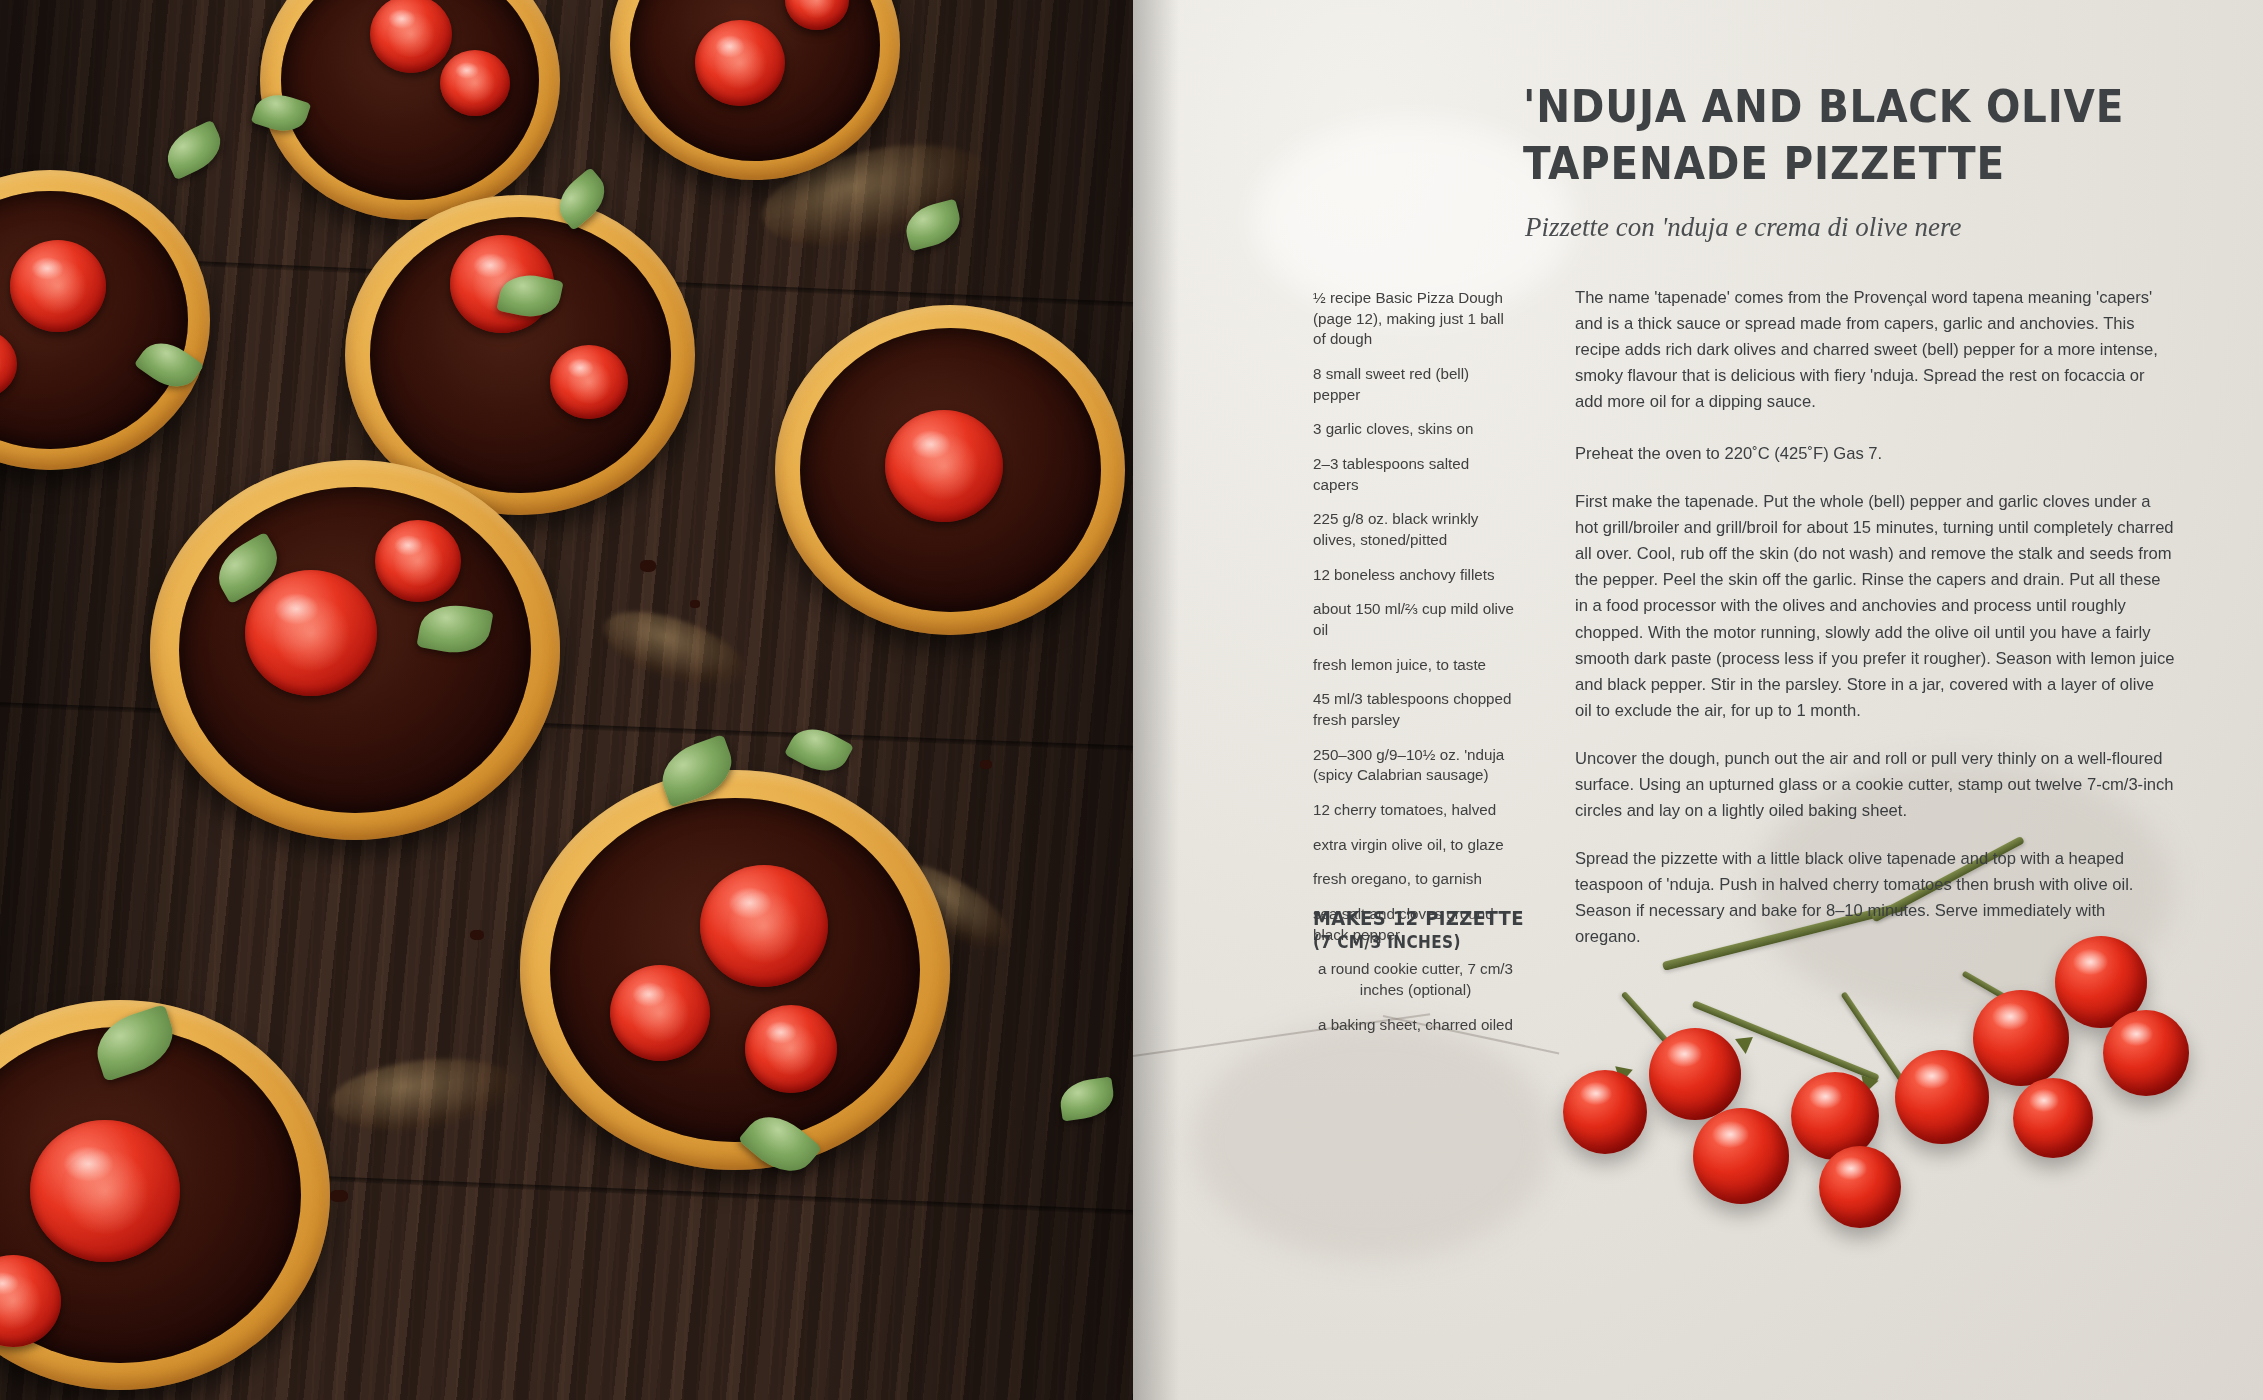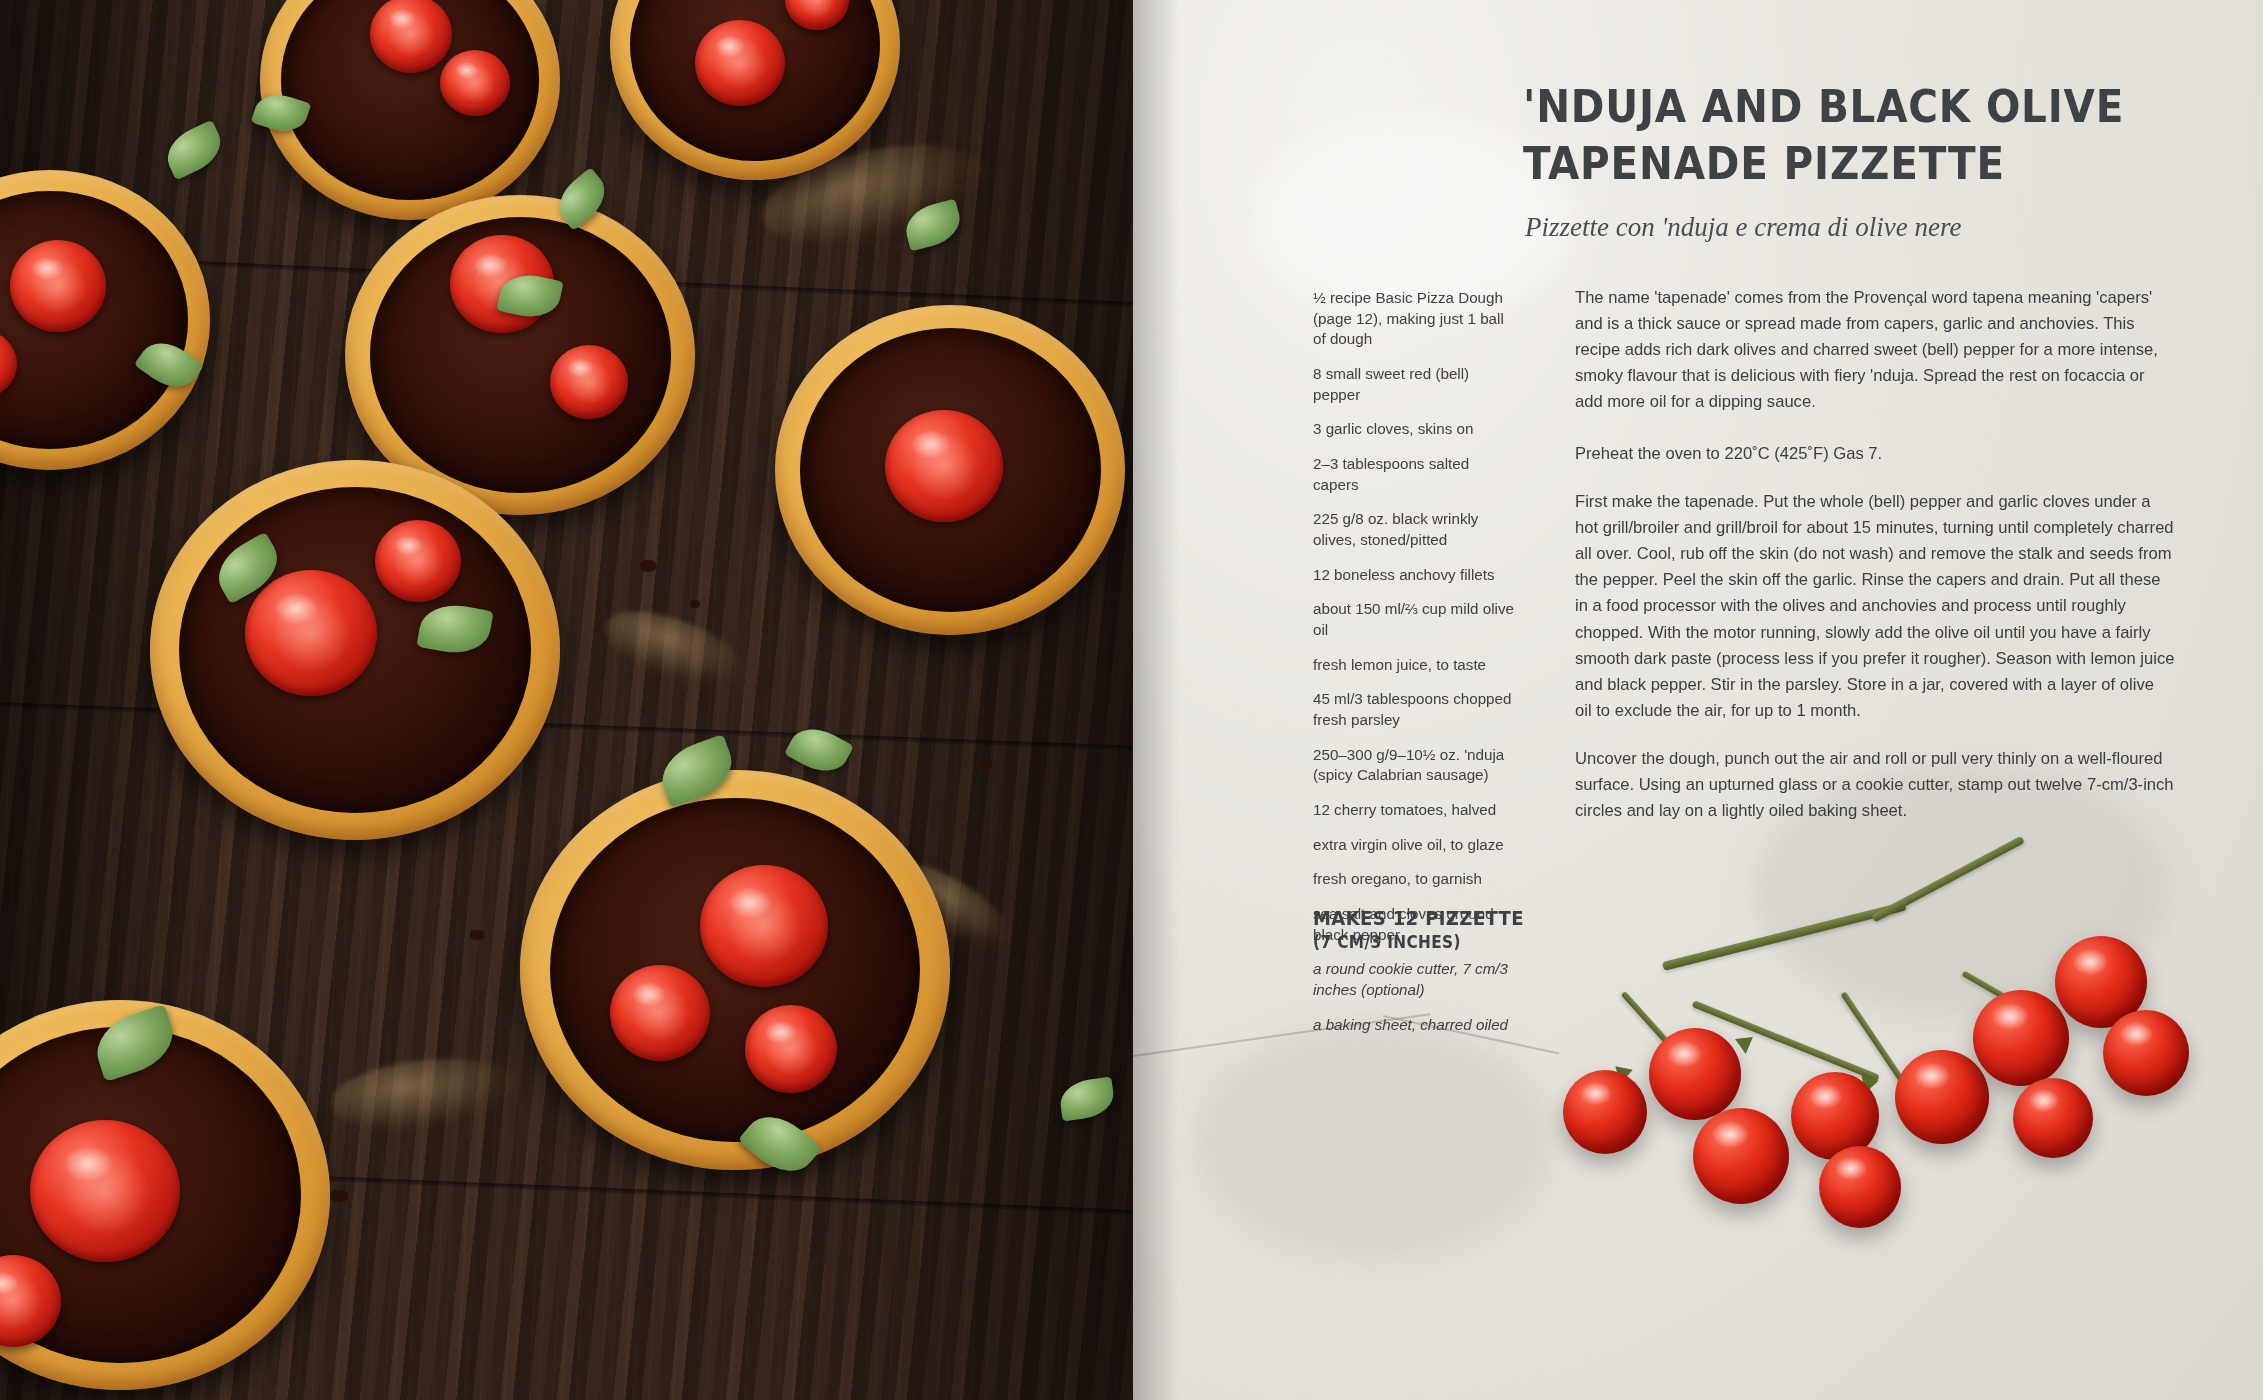--- a/index.html
+++ b/index.html
@@ -188,21 +188,21 @@
     top: 288px;
     width: 205px;
     font-size: 15.2px;
     line-height: 1.36;
     color: #404040;
   }
   .ingredients .ing {
     margin-bottom: 14px;
   }
   .ingredients .ing.em {
-    font-style: italic;
+    text-align: center;
   }
   .makes {
     position: absolute;
     left: 180px;
     top: 905px;
     width: 230px;
     font-family: "DejaVu Sans Condensed", "Liberation Sans", sans-serif;
     font-weight: 700;
     font-size: 20px;
     line-height: 1.3;
@@ -397,20 +397,21 @@
       <div class="makes">
         <div>Makes 12 pizzette</div>
         <div class="sub">(7 cm/3 inches)</div>
       </div>
 
       <div class="method">
         <p class="gap">The name 'tapenade' comes from the Provençal word tapena meaning 'capers' and is a thick sauce or spread made from capers, garlic and anchovies. This recipe adds rich dark olives and charred sweet (bell) pepper for a more intense, smoky flavour that is delicious with fiery 'nduja. Spread the rest on focaccia or add more oil for a dipping sauce.</p>
         <p>Preheat the oven to 220˚C (425˚F) Gas 7.</p>
         <p>First make the tapenade. Put the whole (bell) pepper and garlic cloves under a hot grill/broiler and grill/broil for about 15 minutes, turning until completely charred all over. Cool, rub off the skin (do not wash) and remove the stalk and seeds from the pepper. Peel the skin off the garlic. Rinse the capers and drain. Put all these in a food processor with the olives and anchovies and process until roughly chopped. With the motor running, slowly add the olive oil until you have a fairly smooth dark paste (process less if you prefer it rougher). Season with lemon juice and black pepper. Stir in the parsley. Store in a jar, covered with a layer of olive oil to exclude the air, for up to 1 month.</p>
         <p>Uncover the dough, punch out the air and roll or pull very thinly on a well-floured surface. Using an upturned glass or a cookie cutter, stamp out twelve 7-cm/3-inch circles and lay on a lightly oiled baking sheet.</p>
+        <p>Spread the pizzette with a little black olive tapenade and top with a heaped teaspoon of 'nduja. Push in halved cherry tomatoes then brush with olive oil. Season if necessary and bake for 8–10 minutes. Serve immediately with oregano.</p>
       </div>
 
     </div>
 
     <div class="vine-wrap">
       <div class="stem" style="left:120px; top:122px; width:250px; height:9px; transform:rotate(-14deg);"></div>
       <div class="stem" style="left:330px; top:75px; width:170px; height:8px; transform:rotate(-28deg);"></div>
       <div class="stem" style="left:150px; top:160px; width:200px; height:7px; transform:rotate(22deg);"></div>
       <div class="stem" style="left:80px; top:150px; width:120px; height:6px; transform:rotate(48deg);"></div>
       <div class="stem" style="left:300px; top:150px; width:140px; height:6px; transform:rotate(56deg);"></div>

